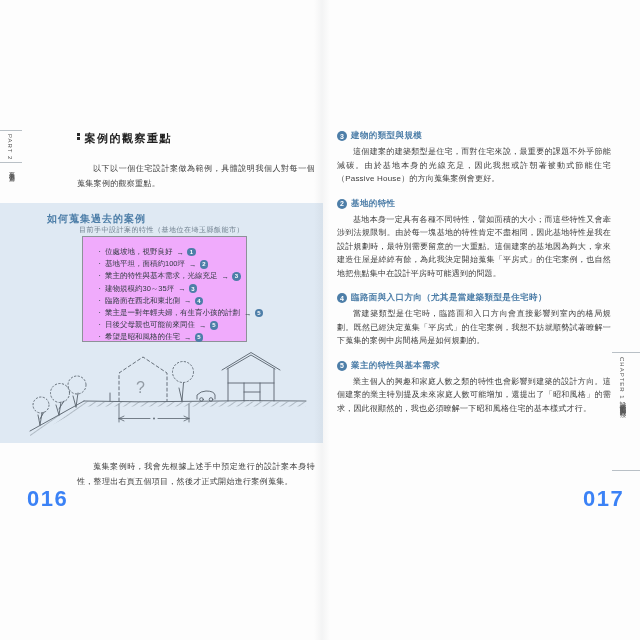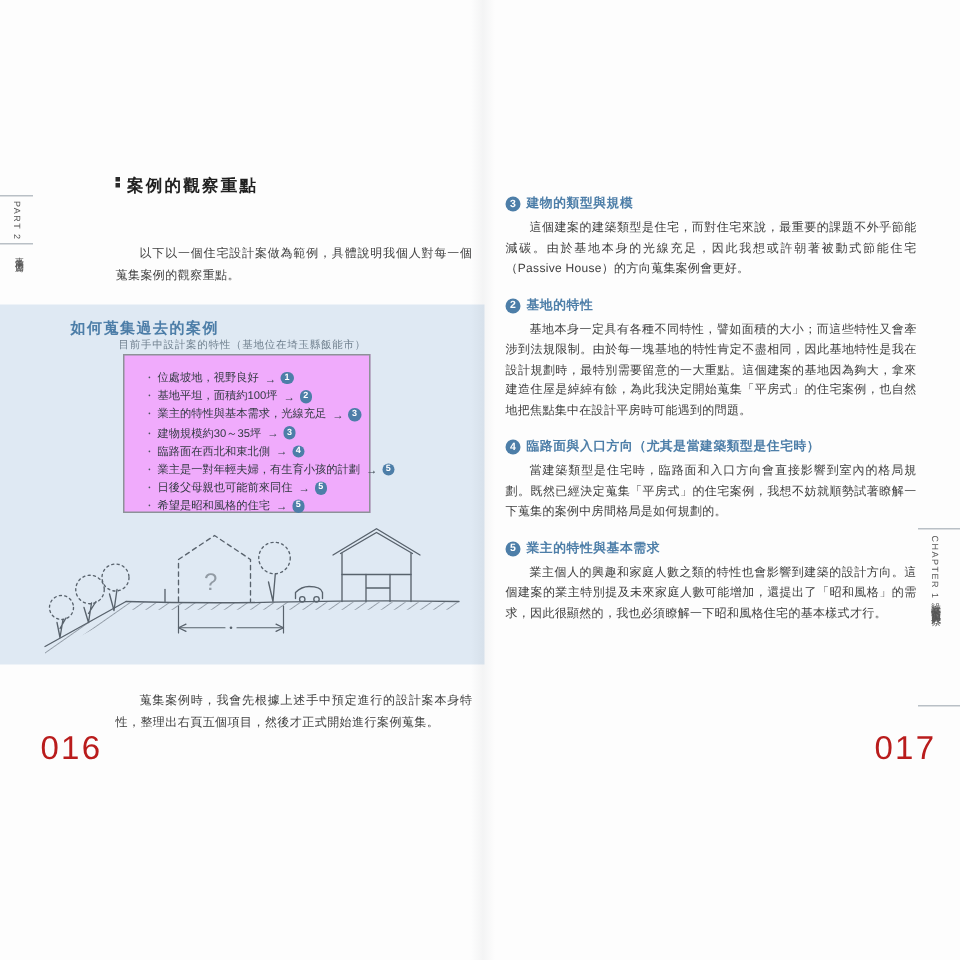--- a/index.html
+++ b/index.html
@@ -14,21 +14,21 @@
     background:#fdfdfd;color:var(--ink);
     font-family:"Liberation Sans","DejaVu Sans",sans-serif;
   }
   .rule{position:absolute;height:1px;background:#b9c0c6;}
   
   .vtab{
     position:absolute;writing-mode:vertical-rl;text-orientation:mixed;
     font-size:6px;letter-spacing:1px;color:#555;
   }
   
-  .lp-heading{position:absolute;left:77px;top:116px;display:flex;align-items:flex-start;gap:5px;}
+  .lp-heading{position:absolute;left:77px;top:131px;display:flex;align-items:flex-start;gap:5px;}
   .sq-bullet{display:flex;flex-direction:column;gap:1.5px;margin-top:2px;}
   .sq-bullet i{display:block;width:2.6px;height:2.6px;background:#2b2b2b;}
   .lp-heading h1{margin:0;font-size:11px;letter-spacing:1.5px;color:#1f1f1f;font-weight:bold;}
   .body-par{
     position:absolute;font-size:8px;line-height:15px;text-align:justify;
     text-indent:2em;color:#404040;letter-spacing:0.3px;
   }
   #intro{left:77px;top:153px;width:238px;}
   #panel-caption{left:77px;top:452px;width:238px;line-height:14.5px;}
   
@@ -54,22 +54,22 @@
   .section{margin-bottom:12px;}
   .sec-head{display:flex;align-items:center;gap:4px;margin-bottom:3px;}
   .sec-head .cnum{width:10px;height:10px;font-size:7px;}
   .sec-title{font-size:8.5px;font-weight:bold;color:var(--accent);letter-spacing:0.4px;}
   .sec-body{
     font-size:8px;line-height:13.5px;text-align:justify;text-indent:2em;
     color:#404040;letter-spacing:0.2px;margin:0;
   }
   
   .page-num{
-    position:absolute;top:486px;font-size:22px;font-weight:400;
-    letter-spacing:1.5px;color:#b91c1c;font-family:"Liberation Sans",sans-serif;
+    position:absolute;top:486px;font-size:22px;font-weight:700;
+    letter-spacing:1.5px;color:#3b82f6;font-family:"Liberation Sans",sans-serif;
   }
   #pn-left{left:27px;}
   #pn-right{left:583px;}
   
   .gutter{
     position:absolute;left:314px;top:0;width:16px;height:640px;
     background:linear-gradient(90deg,rgba(0,0,0,0) 0%,rgba(90,100,110,0.06) 50%,rgba(0,0,0,0) 100%);
     pointer-events:none;
   }
 </style>

